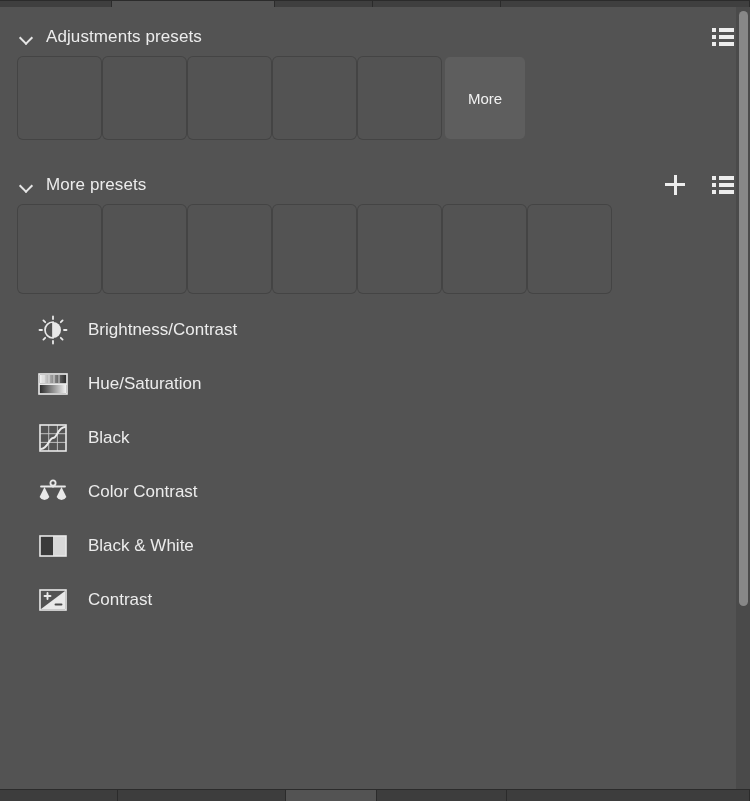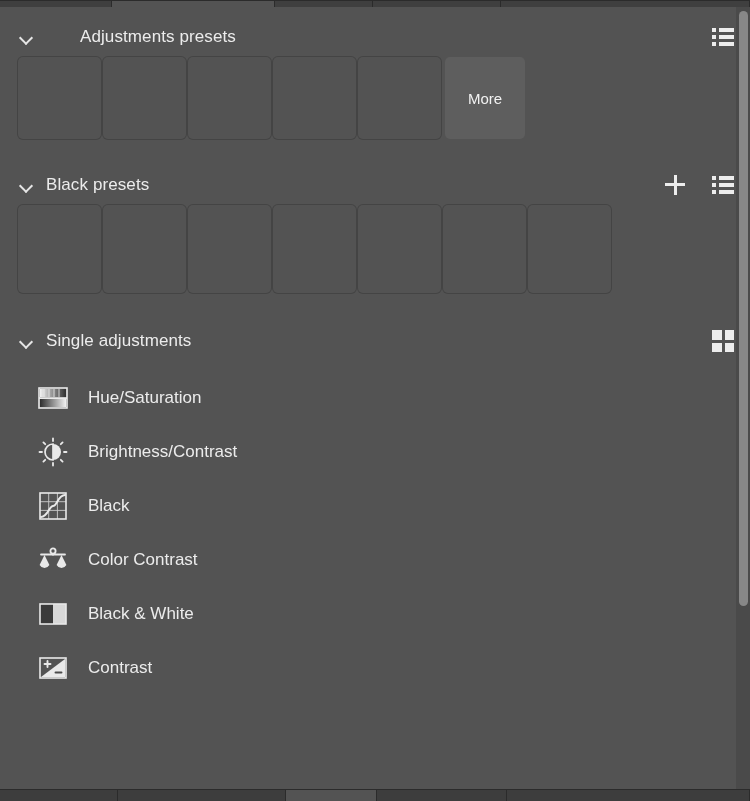--- a/index.html
+++ b/index.html
@@ -211,21 +211,21 @@
   <div class="top-tab-strip" id="topTabs">
       <div class="tab-stub" style="width: 112px;"></div>
       <div class="tab-stub active" style="width: 163px;"></div>
       <div class="tab-stub" style="width: 98px;"></div>
       <div class="tab-stub" style="width: 128px;"></div>
       <div class="tab-stub" style="width: 249px;"></div>
     </div>
 
   <div class="panel-body">
 
-    <div class="section-header" style="margin-top:10px;gap:34px;">
+    <div class="section-header" style="margin-top:10px;">
       <span class="chevron"></span>
       <span class="section-title">Adjustments presets</span>
       <span class="header-actions">
         <span class="icon-btn">
           <span class="icon-list">
             <span class="row">
                 <span class="sq"></span>
                 <span class="bar"></span>
               </span>
             <span class="row">
@@ -275,21 +275,21 @@
                             #2b333c 49%, #2b333c 52%, #5d6f82 53%, #5d6f82 74%, #8fa3b6 100%);"><span style="position:absolute;left:0;right:0;top:44%;height:3px;background:rgba(0,0,0,.55)"></span>
           <span style="position:absolute;left:26%;top:22%;width:20%;height:24%;border-radius:50% 50% 40% 40%;background:rgba(0,0,0,.62)"></span>
           <span style="position:absolute;left:48%;top:16%;width:26%;height:30%;border-radius:50% 50% 40% 40%;background:rgba(0,0,0,.7)"></span>
           <span style="position:absolute;left:26%;top:47%;width:20%;height:22%;border-radius:40% 40% 50% 50%;background:rgba(0,0,0,.42)"></span>
           <span style="position:absolute;left:48%;top:47%;width:26%;height:27%;border-radius:40% 40% 50% 50%;background:rgba(0,0,0,.48)"></span></span></div>
         <div class="more-tile">More</div>
       </div>
 
     <div class="section-header" style="margin-top:26px;">
       <span class="chevron"></span>
-      <span class="section-title">Black presets</span>
+      <span class="section-title">More presets</span>
       <span class="header-actions">
         <span class="icon-btn">
           <span class="icon-plus"></span>
         </span>
         <span class="icon-btn">
           <span class="icon-list">
             <span class="row">
                 <span class="sq"></span>
                 <span class="bar"></span>
               </span>
@@ -330,36 +330,41 @@
         <div class="thumb user-thumb" title="Octopus tower"><span class="thumb-inner" style="background:
     radial-gradient(circle at 50% 72%, #e7f0f5 0%, transparent 46%),
     radial-gradient(circle at 62% 26%, #d98b8b 0%, transparent 52%),
     linear-gradient(165deg, #aeccdd 0%, #7e5a6a 58%, #c9dbe6 100%);"></span></div>
         <div class="thumb user-thumb" title="Green dragon"><span class="thumb-inner" style="background:
     radial-gradient(circle at 50% 72%, #a8f06a 0%, transparent 46%),
     radial-gradient(circle at 62% 26%, #4fd84f 0%, transparent 52%),
     linear-gradient(165deg, #1d5c2e 0%, #0b2814 58%, #d8f58a 100%);"></span></div>
       </div>
 
-    <div class="section-header" style="margin-top:28px;">
-      <span class="chevron"></span>
-      <span class="section-title">Single adjustments</span>
-      <span class="header-actions">
-        <span class="icon-btn">
-          <span class="icon-grid">
-              <span></span>
-              <span></span>
-              <span></span>
-              <span></span>
-            </span>
-        </span>
-      </span>
-    </div>
 
     <div class="adj-list" id="adjList" style="margin-top:10px;">
+        <div class="adj-item">
+          <span class="adj-icon">
+            <svg width="30" height="30" viewBox="0 0 30 30">
+      <path d="M15 7 A8 8 0 0 1 15 23 Z" fill="#e9e9e9"></path>
+      <path d="M15 7 A8 8 0 0 0 15 23 Z" fill="none" stroke="#e9e9e9" stroke-width="1.7"></path>
+      <g stroke="#e9e9e9" stroke-width="1.8" stroke-linecap="round">
+        <line x1="15" y1="1.5" x2="15" y2="4"></line>
+                <line x1="15" y1="26" x2="15" y2="28.5"></line>
+        <line x1="1.5" y1="15" x2="4" y2="15"></line>
+                <line x1="26" y1="15" x2="28.5" y2="15"></line>
+        <line x1="5.4" y1="5.4" x2="7.2" y2="7.2"></line>
+                <line x1="22.8" y1="22.8" x2="24.6" y2="24.6"></line>
+        <line x1="5.4" y1="24.6" x2="7.2" y2="22.8"></line>
+                <line x1="22.8" y1="7.2" x2="24.6" y2="5.4"></line>
+              </g>
+    </svg>
+          </span>
+          <span class="adj-label">Brightness/Contrast</span>
+        </div>
         <div class="adj-item">
           <span class="adj-icon">
             <svg width="30" height="24" viewBox="0 0 30 24">
       <defs>
                 <linearGradient id="hsg" x1="0" x2="1">
                   <stop offset="0" stop-color="#f2f2f2"></stop>
                   <stop offset="1" stop-color="#2e2e2e"></stop>
                 </linearGradient>
       <linearGradient id="hsg2" x1="0" x2="1">
                   <stop offset="0" stop-color="#2e2e2e"></stop>
@@ -375,39 +380,20 @@
                 <line x1="11" y1="3" x2="11" y2="11"></line>
         <line x1="16" y1="3" x2="16" y2="11"></line>
                 <line x1="21" y1="3" x2="21" y2="11"></line>
               </g>
     </svg>
           </span>
           <span class="adj-label">Hue/Saturation</span>
         </div>
         <div class="adj-item">
           <span class="adj-icon">
-            <svg width="30" height="30" viewBox="0 0 30 30">
-      <path d="M15 7 A8 8 0 0 1 15 23 Z" fill="#e9e9e9"></path>
-      <path d="M15 7 A8 8 0 0 0 15 23 Z" fill="none" stroke="#e9e9e9" stroke-width="1.7"></path>
-      <g stroke="#e9e9e9" stroke-width="1.8" stroke-linecap="round">
-        <line x1="15" y1="1.5" x2="15" y2="4"></line>
-                <line x1="15" y1="26" x2="15" y2="28.5"></line>
-        <line x1="1.5" y1="15" x2="4" y2="15"></line>
-                <line x1="26" y1="15" x2="28.5" y2="15"></line>
-        <line x1="5.4" y1="5.4" x2="7.2" y2="7.2"></line>
-                <line x1="22.8" y1="22.8" x2="24.6" y2="24.6"></line>
-        <line x1="5.4" y1="24.6" x2="7.2" y2="22.8"></line>
-                <line x1="22.8" y1="7.2" x2="24.6" y2="5.4"></line>
-              </g>
-    </svg>
-          </span>
-          <span class="adj-label">Brightness/Contrast</span>
-        </div>
-        <div class="adj-item">
-          <span class="adj-icon">
             <svg width="28" height="28" viewBox="0 0 28 28">
       <rect x="1" y="1" width="26" height="26" fill="none" stroke="#e9e9e9" stroke-width="1.6"></rect>
       <g stroke="#e9e9e9" stroke-width=".9" opacity=".8">
         <line x1="9.7" y1="1" x2="9.7" y2="27"></line>
                 <line x1="18.4" y1="1" x2="18.4" y2="27"></line>
         <line x1="1" y1="9.7" x2="27" y2="9.7"></line>
                 <line x1="1" y1="18.4" x2="27" y2="18.4"></line>
               </g>
       <path d="M2 25 C 9 25, 10 14, 14 14 C 18 14, 19 3, 26 3" fill="none" stroke="#e9e9e9" stroke-width="2" stroke-linecap="round"></path>
     </svg>

